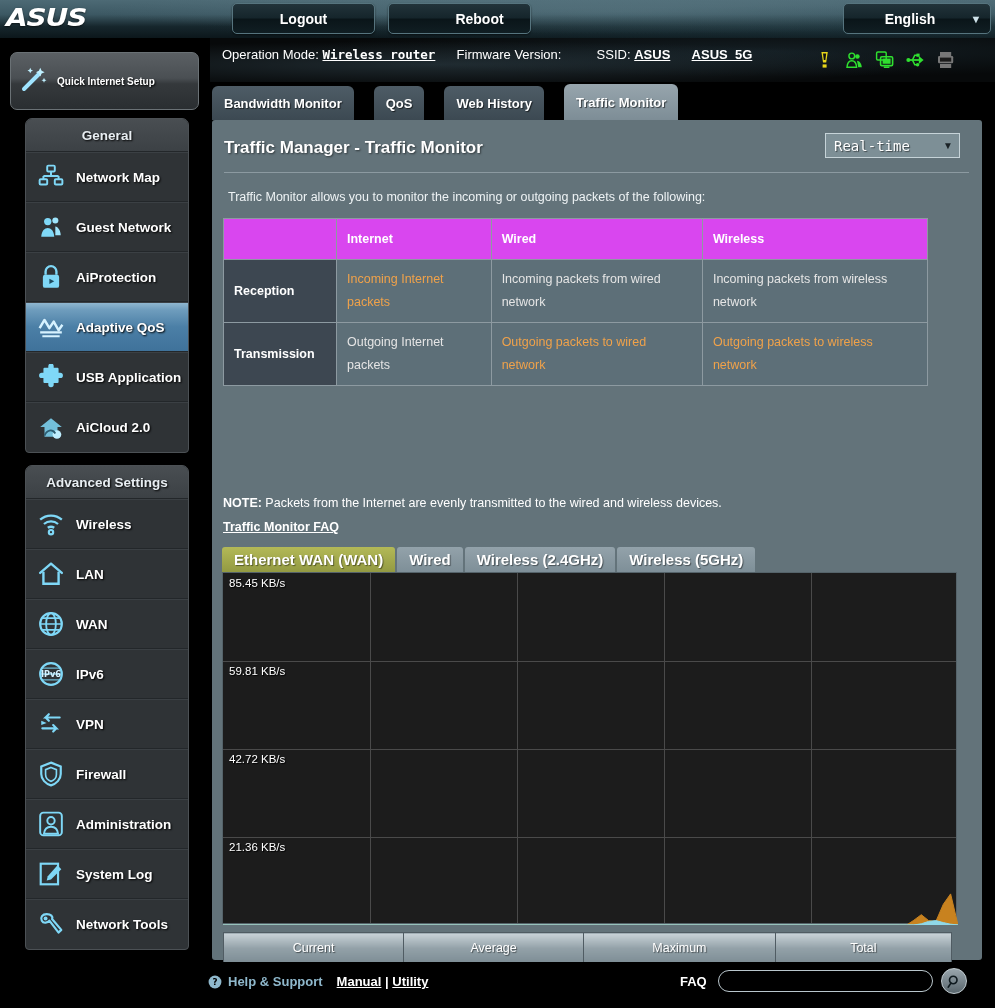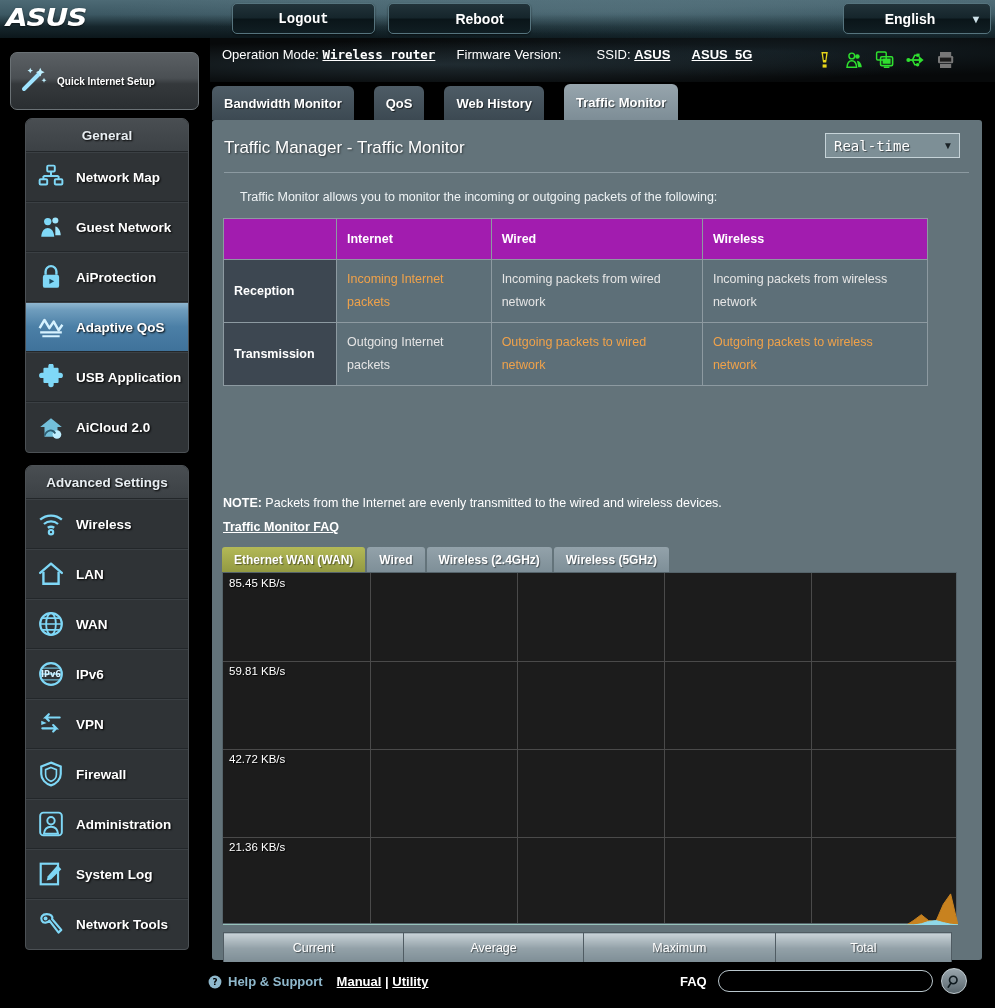--- a/index.html
+++ b/index.html
@@ -31,21 +31,21 @@
   }
   .topbtn {
     position: absolute; top: 3px; height: 31px;
     background: linear-gradient(180deg,#22333a 0%,#15252b 48%,#0a1519 52%,#101e23 100%);
     border: 1px solid #56747e; border-radius: 5px;
     color: #fff; font-size: 14px; font-weight: bold;
     display: flex; align-items: center; justify-content: center;
     cursor: pointer;
     box-shadow: 0 1px 2px rgba(0,0,0,.55);
   }
-  #btn-logout { left: 232px; width: 143px; font-family: Liberation Mono, monospace; }
+  #btn-logout { left: 232px; width: 143px; }
   #btn-reboot { left: 388px; width: 143px; padding-left: 40px; }
   #lang-select {
     position: absolute; right: 4px; top: 3px; width: 148px; height: 31px;
     background: linear-gradient(180deg,#22333a 0%,#15252b 48%,#0a1519 52%,#101e23 100%);
     border: 1px solid #56747e; border-radius: 5px;
     display: flex; align-items: center; cursor: pointer;
   }
   #lang-label { flex: 1; text-align: center; color: #fff; font-size: 14px; font-weight: bold; padding-left: 14px;}
   #lang-caret { width: 28px; text-align: center; color: #cfe3ea; font-size: 11px; }
 
@@ -139,55 +139,55 @@
   }
 
   
   #panel {
     position: absolute; left: 212px; top: 120px; width: 770px; height: 840px;
     background: #63737a;
     border-radius: 3px;
   }
   #panel-title {
     position: absolute; left: 12px; top: 18px;
-    color: #fff; font-size: 17px; font-weight: normal;
+    color: #fff; font-size: 17px; font-weight: bold;
     text-shadow: 1px 1px 2px rgba(0,0,0,.5);
   }
   #period-select {
     position: absolute; right: 22px; top: 13px; width: 135px; height: 25px;
     background: #7d8f96; border: 1px solid #c6d3d8;
     display: flex; align-items: center; cursor: pointer;
   }
   #period-label {
     flex:1; padding-left: 8px; color: #fff; font-size: 14px;
     font-family: "DejaVu Sans Mono", monospace;
     text-shadow: 1px 1px 1px rgba(0,0,0,.5);
   }
   #period-caret { width: 22px; text-align:center; color:#1a2226; font-size: 10px; }
   #panel-rule {
     position: absolute; left: 12px; top: 52px; width: 745px; height: 1px;
     background: #8c9aa1;
   }
   #desc {
-    position: absolute; left: 28px; top: 70px;
+    position: absolute; left: 16px; top: 70px;
     color: #eef3f5; font-size: 12.5px;
   }
 
   
   #ttable {
     position: absolute; left: 11px; top: 98px; width: 705px;
     border-collapse: collapse;
   }
   #ttable td {
     border: 1px solid #8d9aa1;
     padding: 8px 10px;
     font-size: 12.5px;
     vertical-align: middle;
   }
-  #ttable .hd { background: #a21caf; color:#fff; font-weight: bold; height: 41px; }
+  #ttable .hd { background: #d946ef; color:#fff; font-weight: bold; height: 41px; }
   #ttable .rowhd { background:#3d4751; color:#fff; font-weight:bold; width: 113px; }
   #ttable .cell { background:#5d6f78; height: 51px; line-height: 23px; }
   .tx-orange { color: #f0a24a; }
   .tx-blue   { color: #e5e5e5; }
 
   #note {
     position: absolute; left: 11px; top: 376px;
     color: #fff; font-size: 12.5px;
   }
   #note b { font-weight: bold; }
@@ -196,21 +196,21 @@
     color: #fff; font-size: 12.5px; font-weight: bold;
     text-decoration: underline; cursor: pointer;
   }
 
   
   #ctabs { position: absolute; left: 10px; top: 427px; display:flex; }
   .ctab {
     height: 25px; padding: 0 12px; margin-right: 2px;
     display:flex; align-items:center;
     background: linear-gradient(180deg,#93a2aa 0%,#7e8f98 100%);
-    color:#fff; font-size: 12px; font-weight: bold;
+    color:#fff; font-size: 15px; font-weight: bold;
     border-radius: 3px 3px 0 0; cursor: pointer;
     text-shadow: 1px 1px 1px rgba(0,0,0,.45);
   }
   .ctab.active { background: linear-gradient(180deg,#b3b957 0%,#939a42 100%); }
 
   
   #chart {
     position: absolute; left: 10px; top: 452px; width: 735px; height: 352px;
     background: #1c1c1c; border: 1px solid #55636a;
   }

